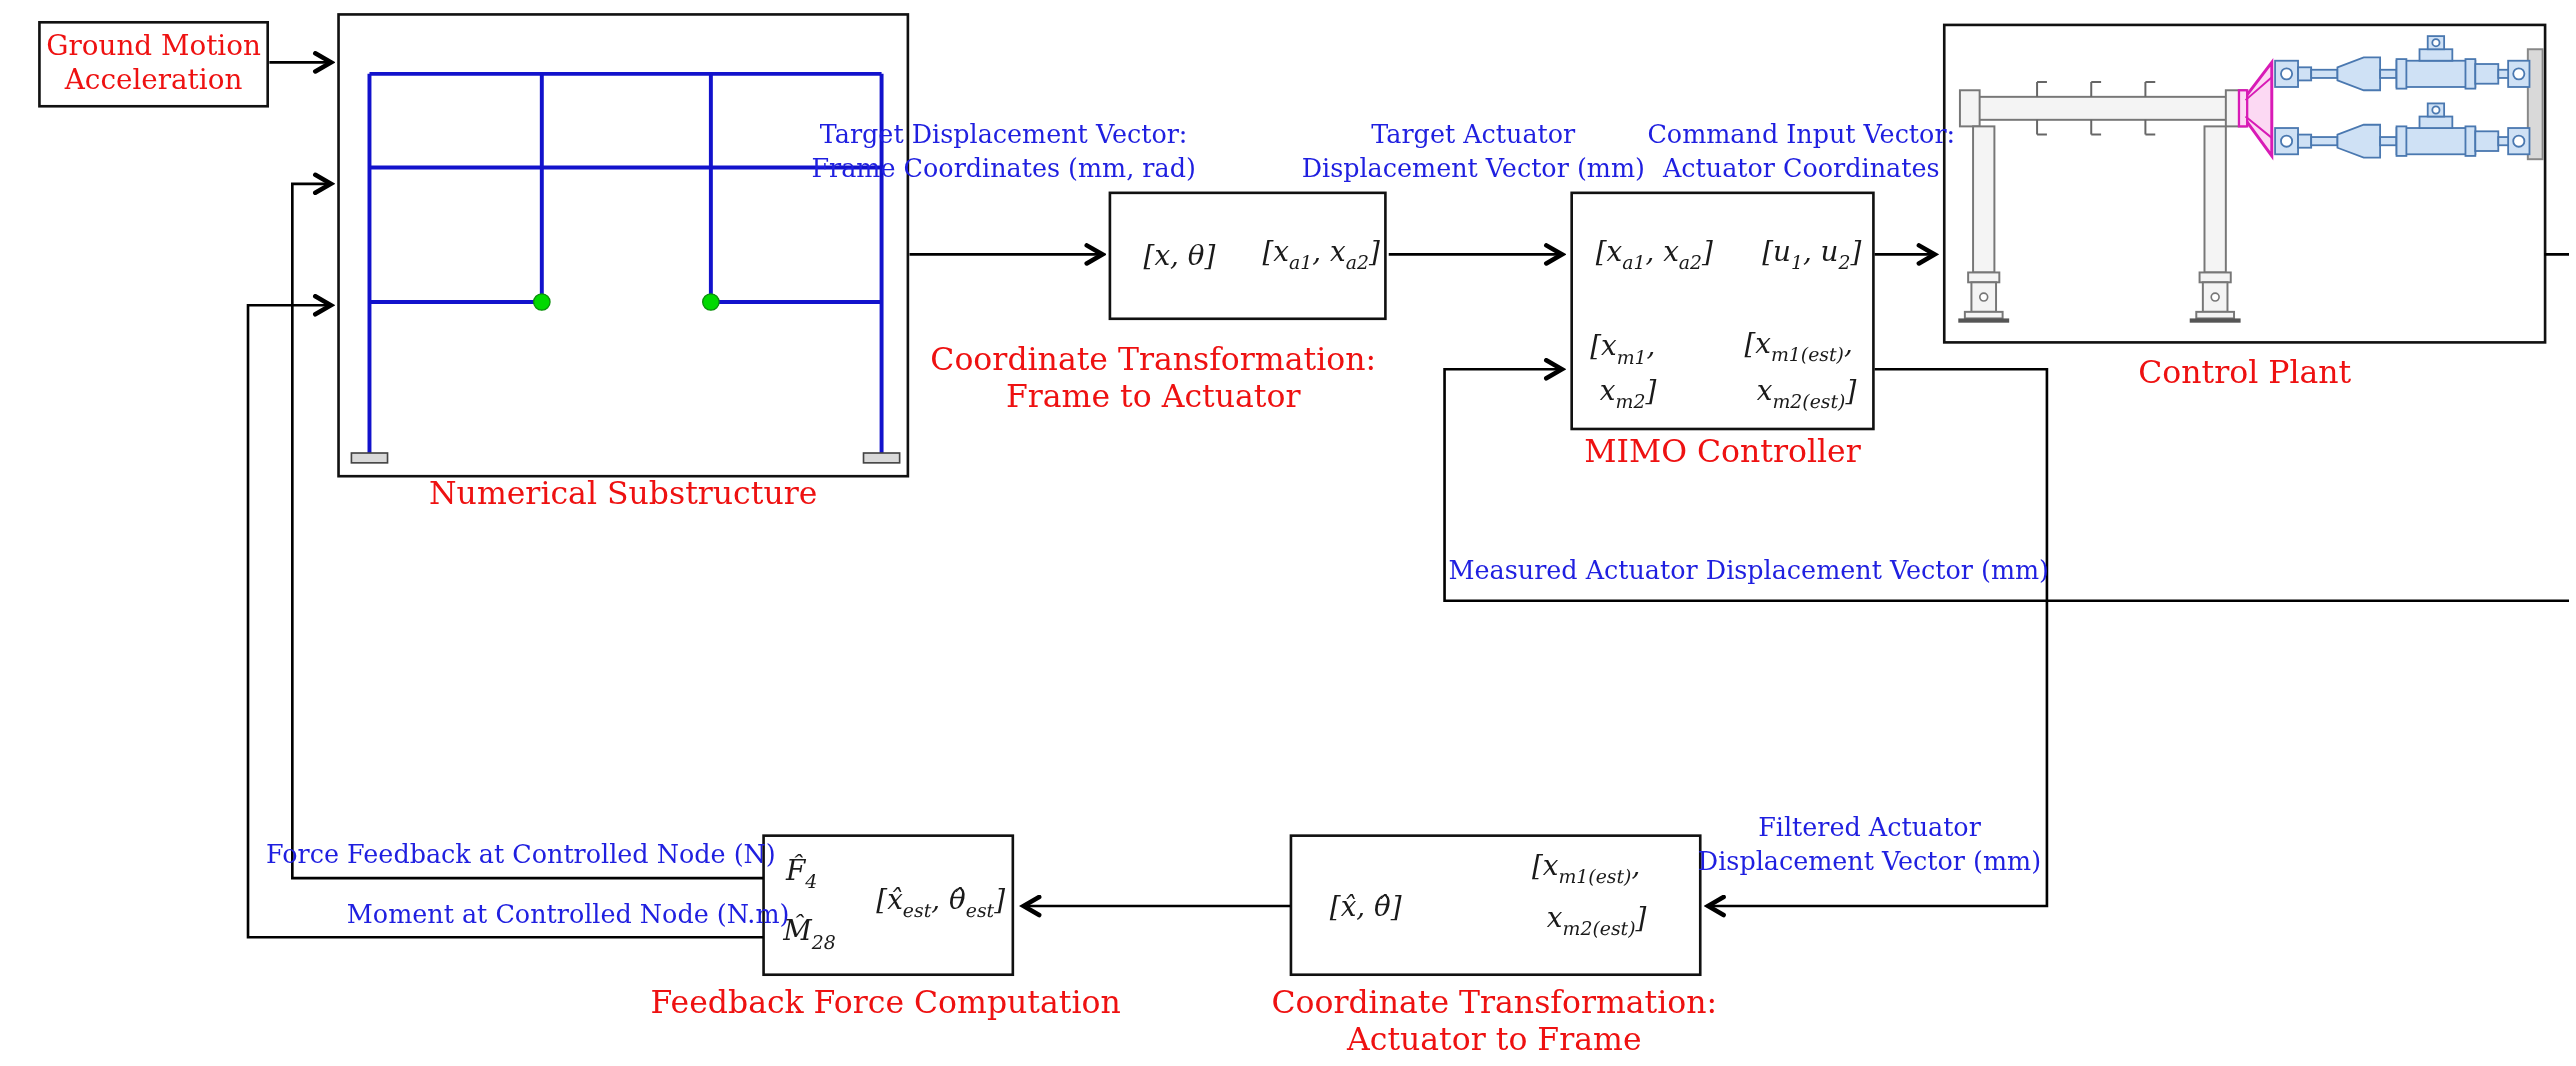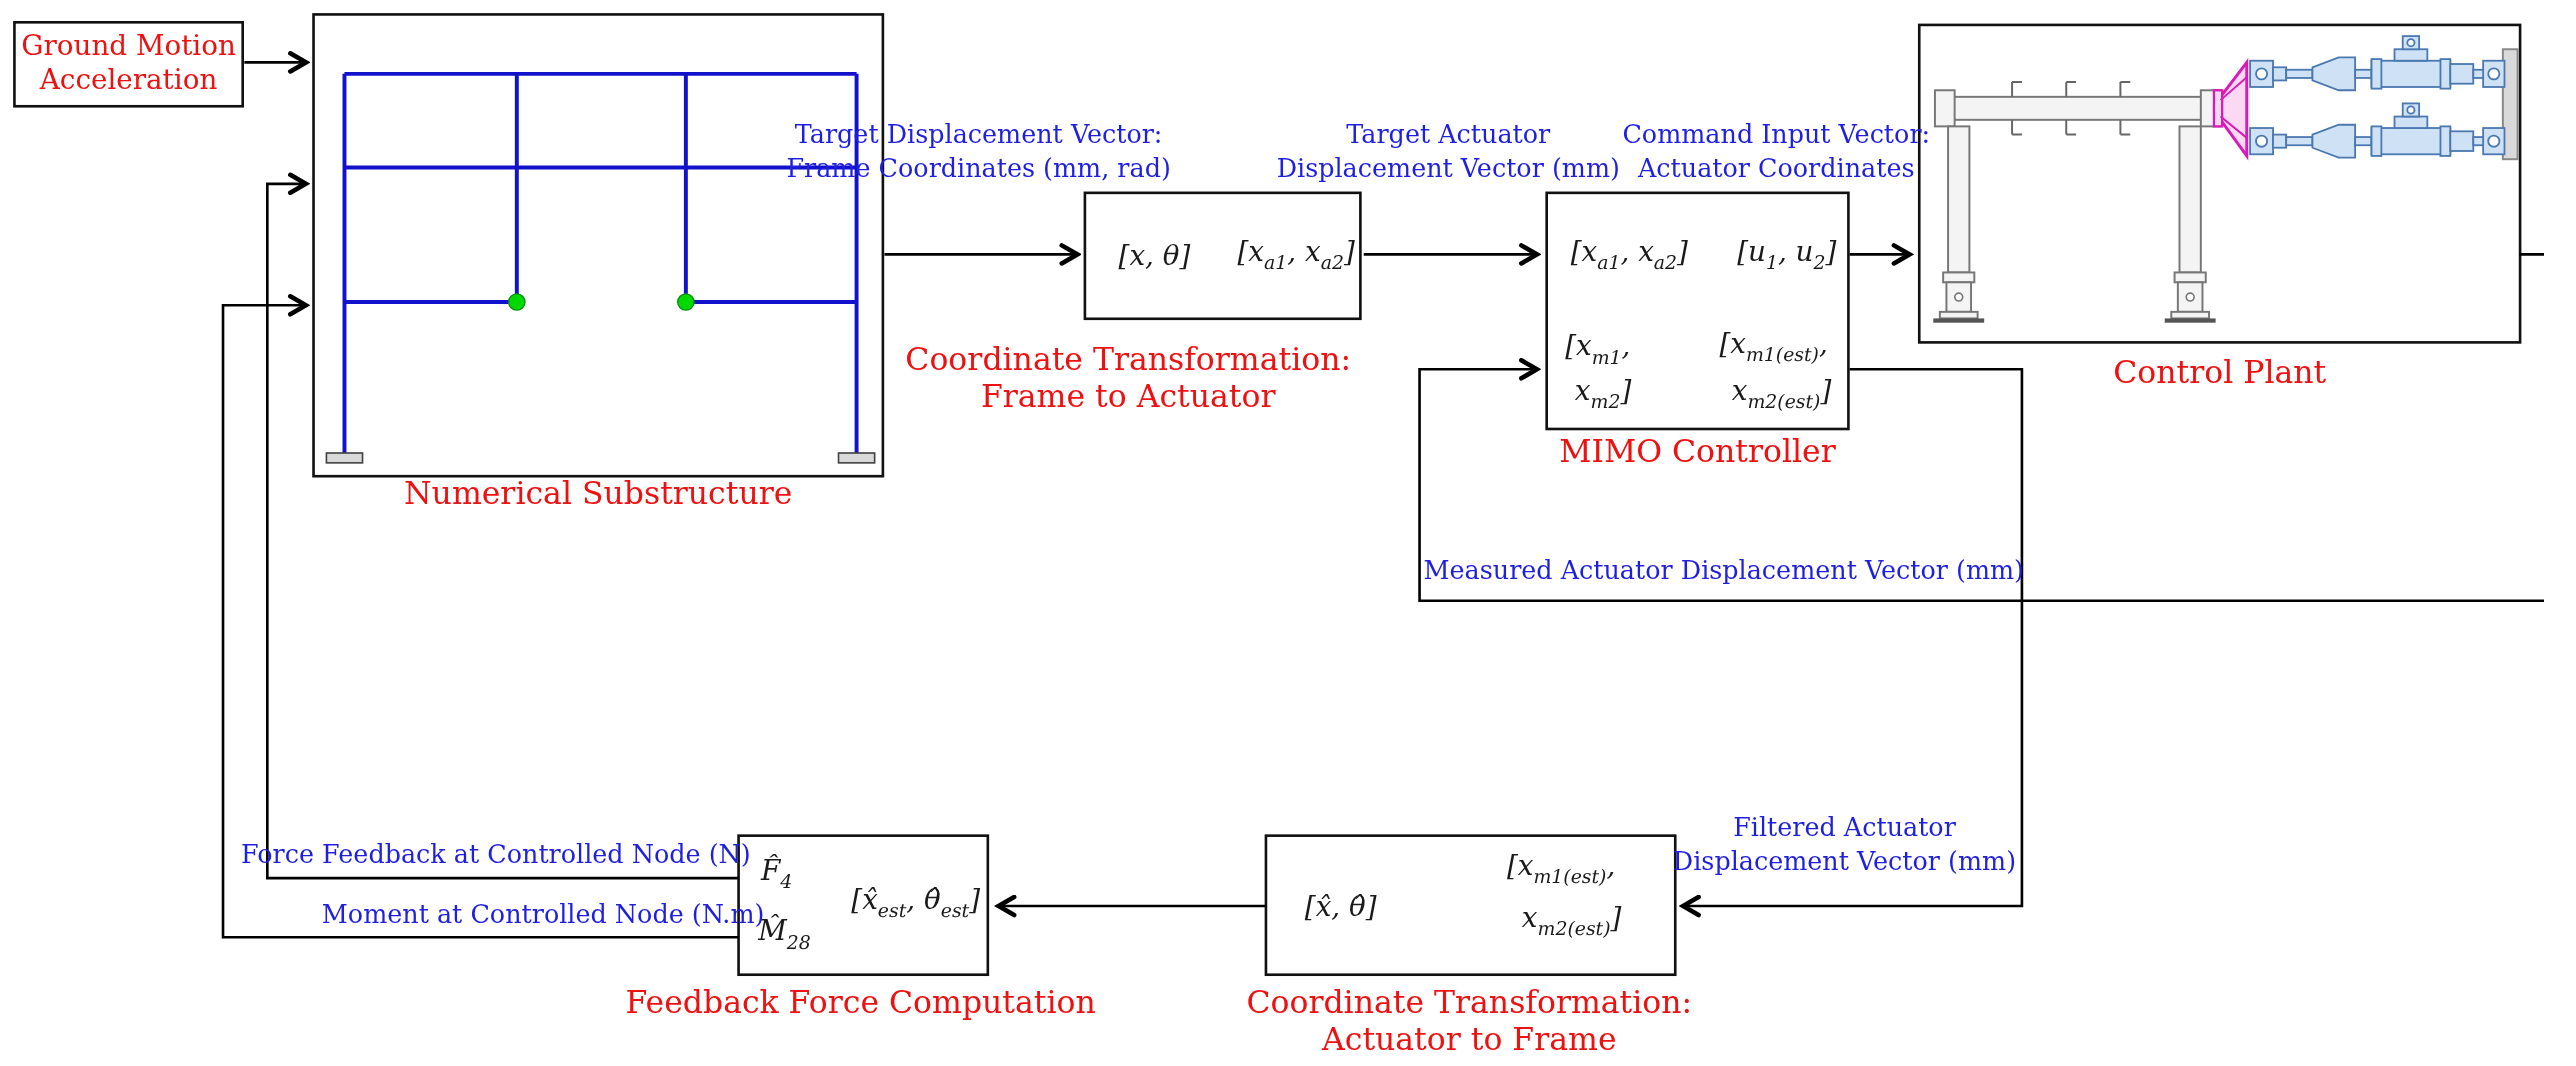--- a/index.html
+++ b/index.html
@@ -1,16 +1,16 @@
 <!DOCTYPE html>
 <html style="font-size:10px"><head>
 <meta charset="utf-8">
 <style>
   html,body{margin:0;padding:0;background:#fff;}
-  .viewport{width:2544px;height:1066px;overflow:hidden;}
+  .viewport{width:2544px;height:1066px;overflow:hidden;padding-left:25px;}
   .stage{position:relative;width:982px;height:406px;background:#fff;
          transform:scale(2.62372);transform-origin:0 0;
          font-family:"DejaVu Serif", serif;}
   .box{position:absolute;border:1.3px solid #111;box-sizing:border-box;background:transparent;}
   svg.wires{position:absolute;left:0;top:0;pointer-events:none;}
   .lbl{position:absolute;transform:translate(-50%,-50%);text-align:center;white-space:nowrap;}
   .blue{color:#1f1fe0;font-size:9.7px;line-height:12.5px;}
   .red{color:#ee1111;font-size:12px;line-height:13.8px;}
   .gmtext{color:#ee1111;font-size:10.6px;line-height:13px;}
   .math{position:absolute;transform:translate(-50%,-50%);font-style:italic;

